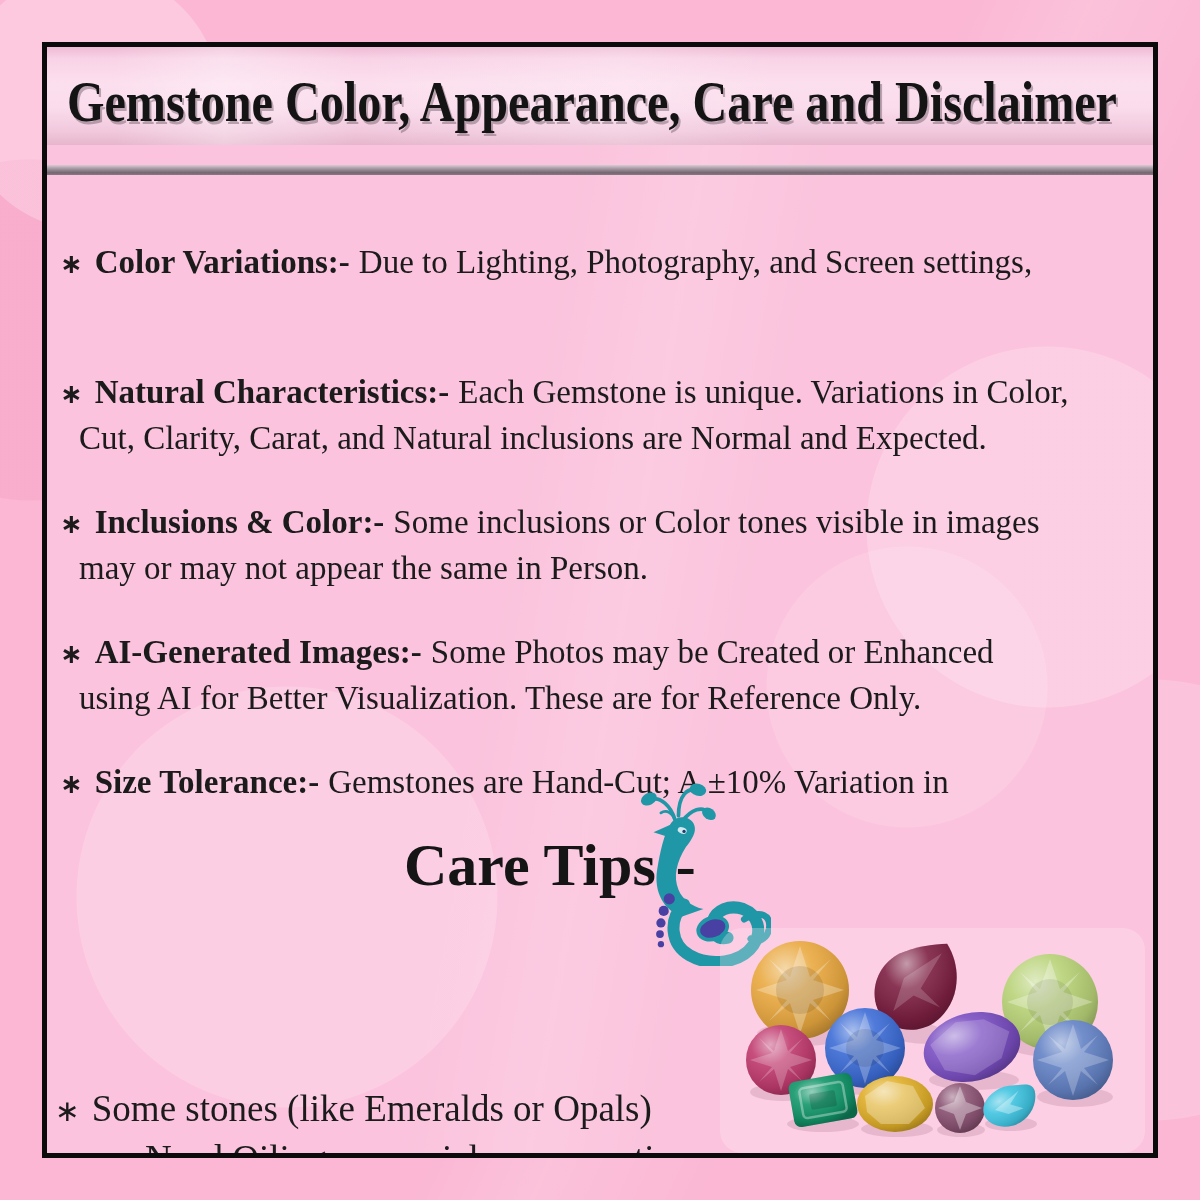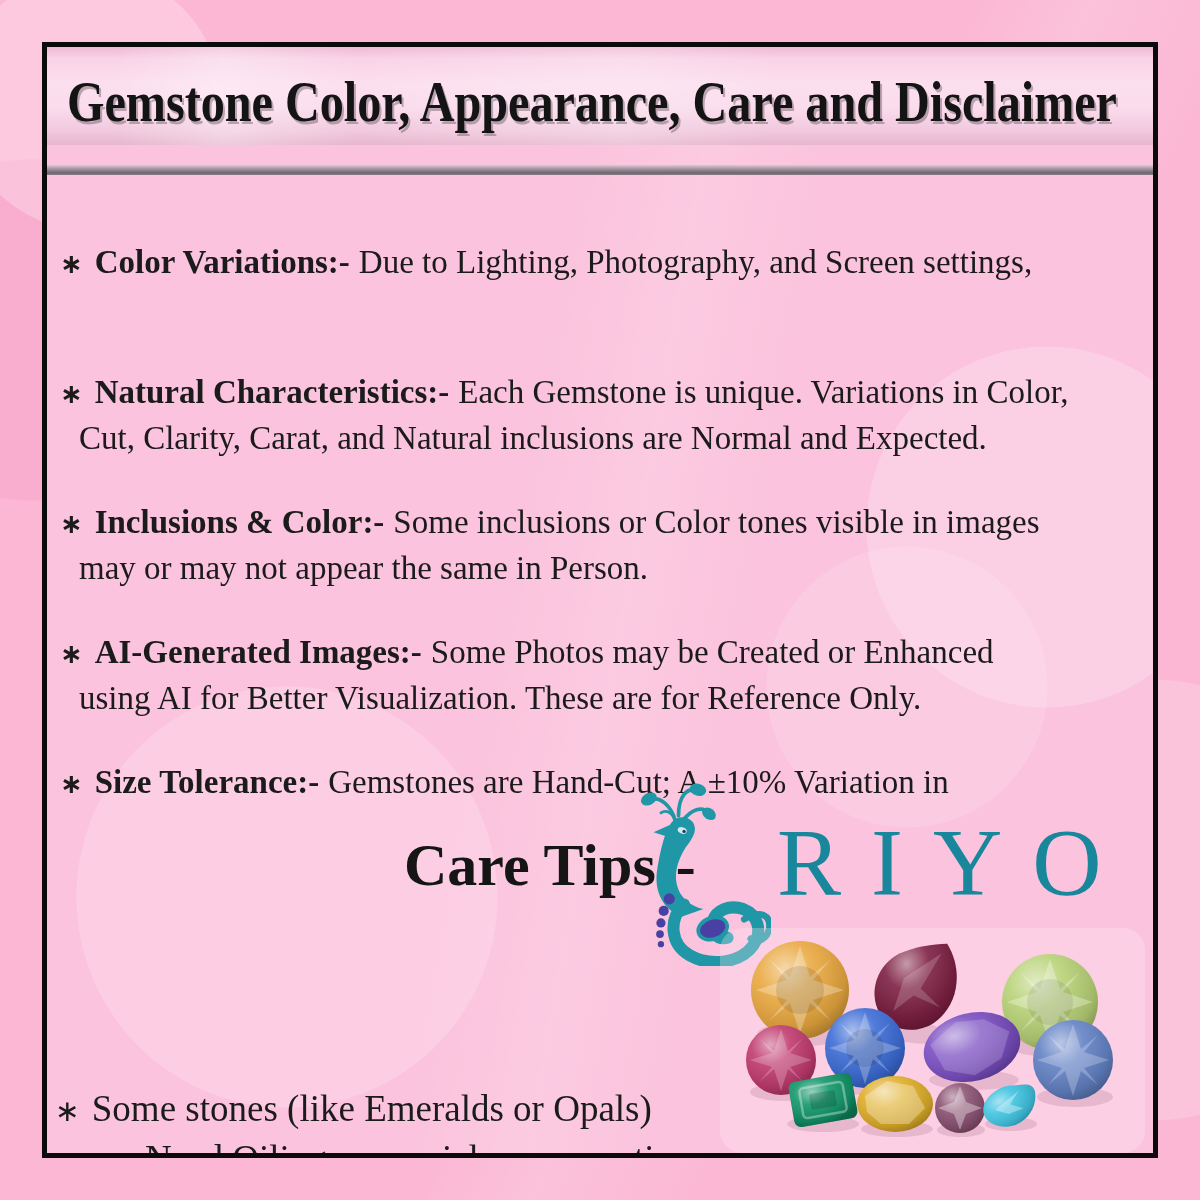--- a/index.html
+++ b/index.html
@@ -114,21 +114,20 @@
     <path d="M66,134 C49,150 51,177 72,189 C95,202 128,197 141,178 C151,163 146,145 130,139 C115,134 101,140 97,152 C94,163 102,173 113,170" fill="none" stroke="#1f97a6" stroke-width="13" stroke-linecap="round"></path>
     <path d="M131,150 C149,139 160,146 158,160 C156,172 144,177 138,171" fill="none" stroke="#1f97a6" stroke-width="7" stroke-linecap="round"></path>
     <ellipse cx="97" cy="160" rx="16" ry="11.5" transform="rotate(-18 97 160)" fill="#4841a3" stroke="#1f97a6" stroke-width="4"></ellipse>
     <circle cx="50" cy="128" r="6" fill="#4841a3"></circle>
     <circle cx="44" cy="141" r="5.5" fill="#4841a3"></circle>
     <circle cx="41" cy="154" r="5" fill="#4841a3"></circle>
     <circle cx="40" cy="166" r="4.2" fill="#4841a3"></circle>
     <circle cx="41" cy="177" r="3.4" fill="#4841a3"></circle>
   </svg>
 
-  <div class="brand-name">RIYO</div>
 
   <p class="care-tip" style="top:1001px">
     <span class="marker">∗</span><span>Some stones (like Emeralds or Opals)</span><br>
     <span>may Need Oiling or special care over time.</span>
   </p>
 
   <svg class="gems-photo" width="450" height="240" viewBox="0 0 450 240">
     <defs>
       <radialGradient id="gl" cx="35%" cy="28%" r="80%">
         <stop offset="0" stop-color="#ffffff" stop-opacity="0.55"></stop>

